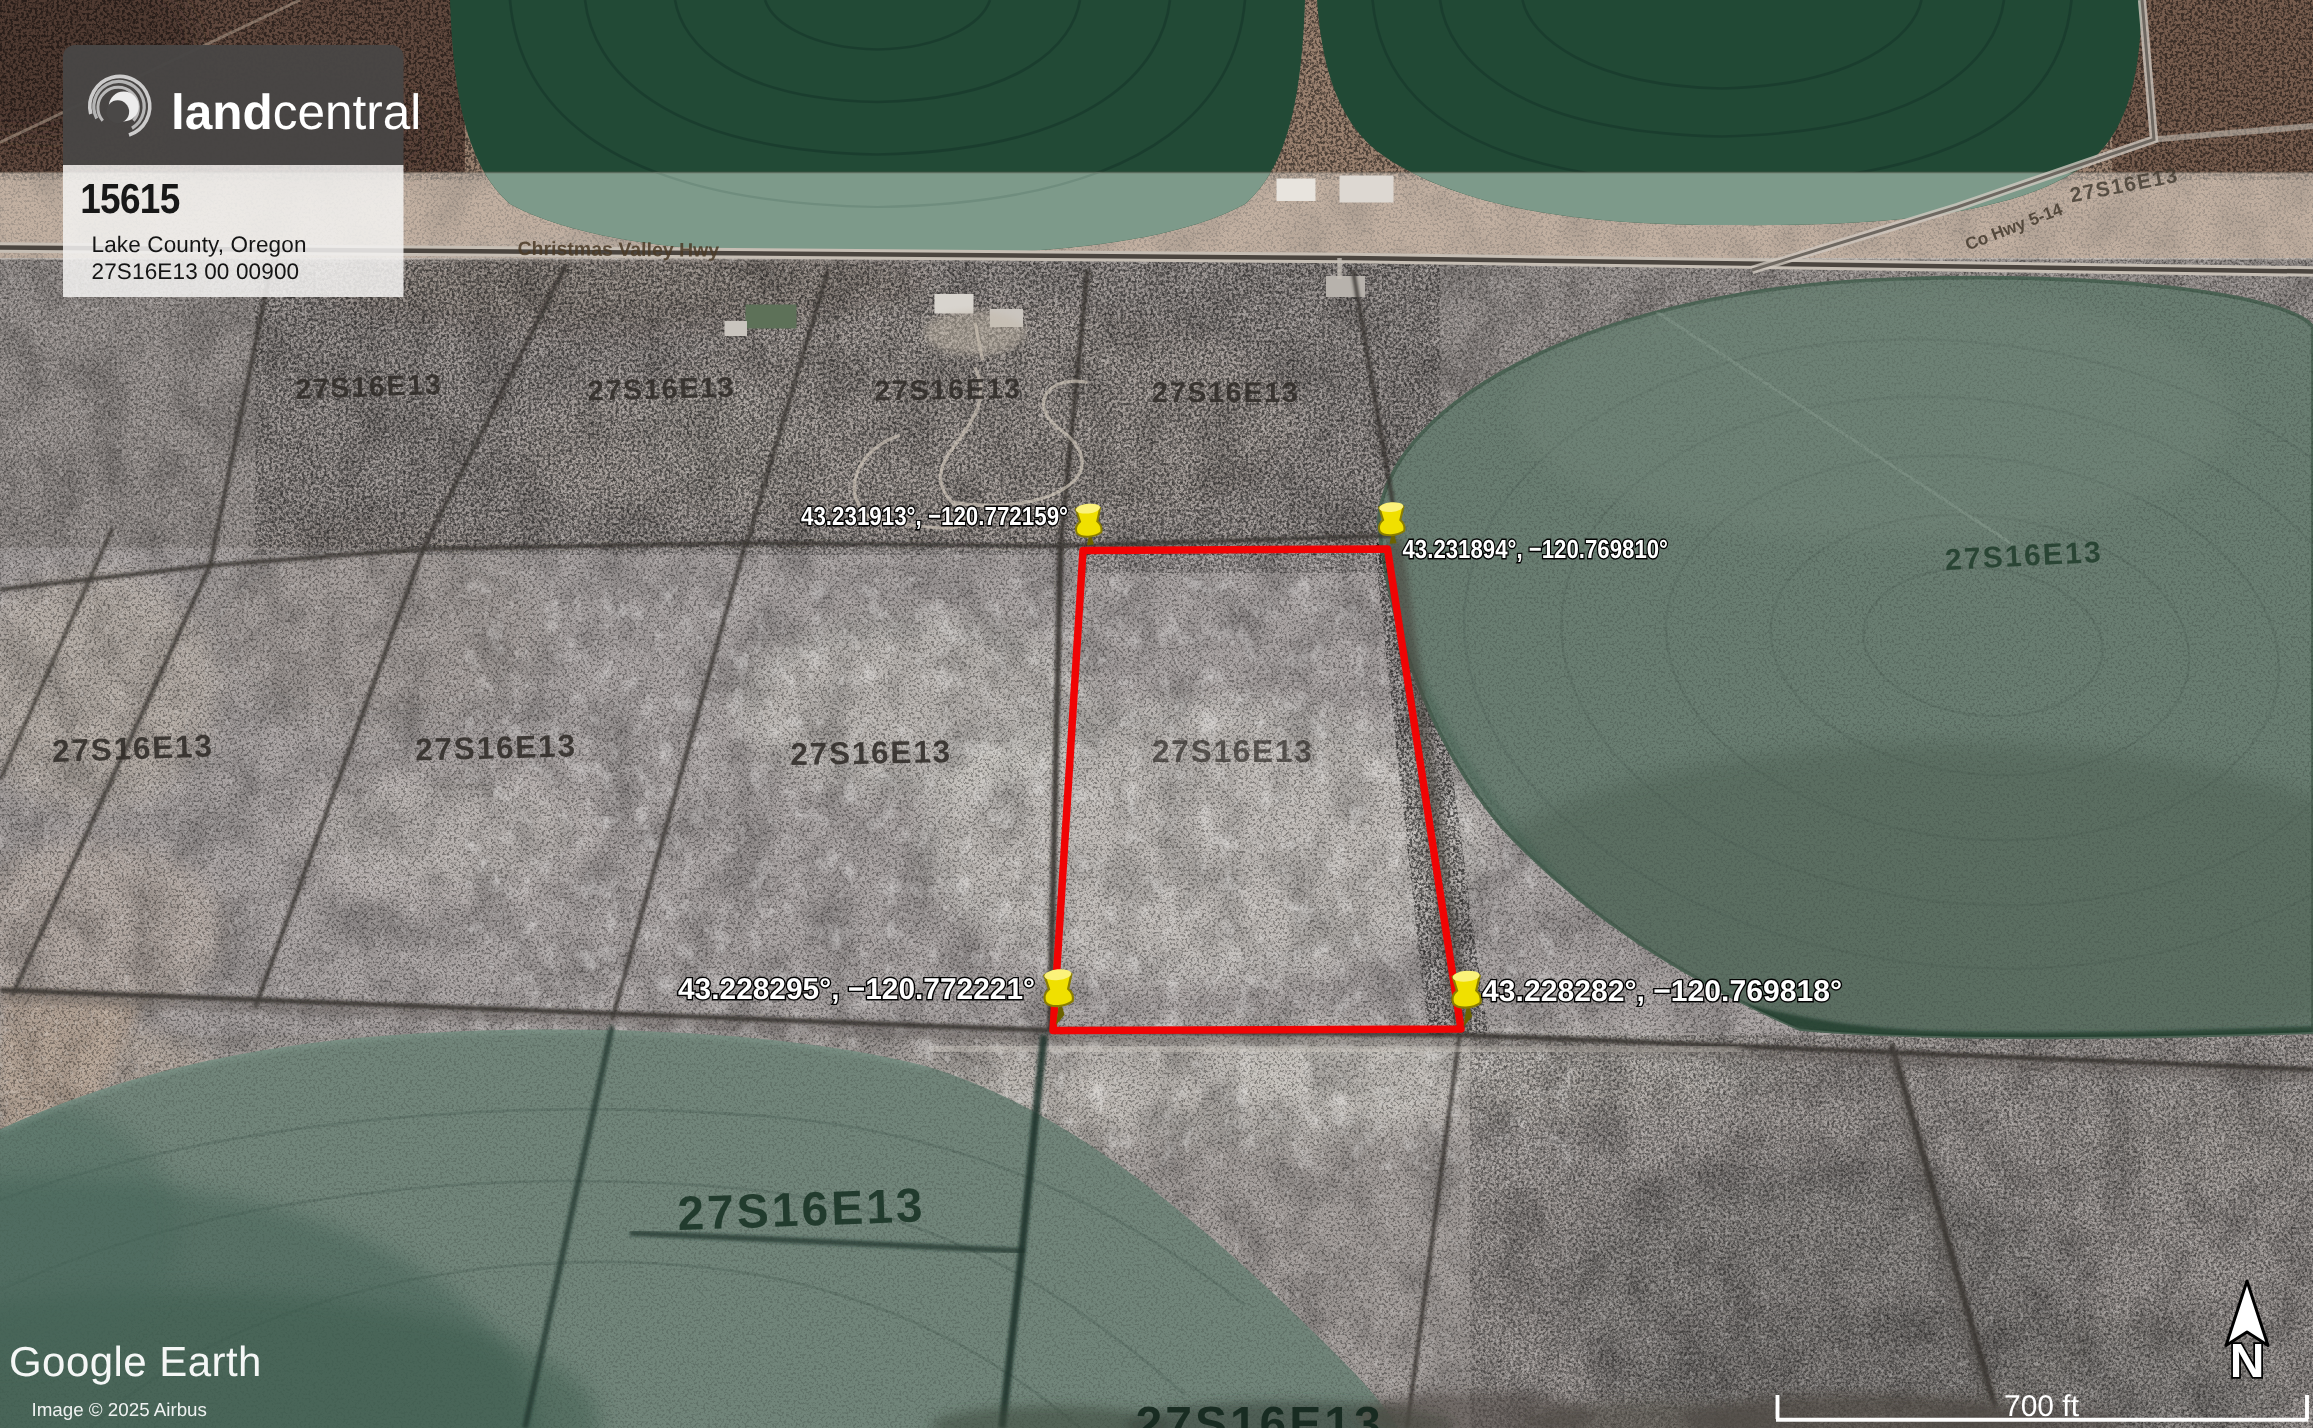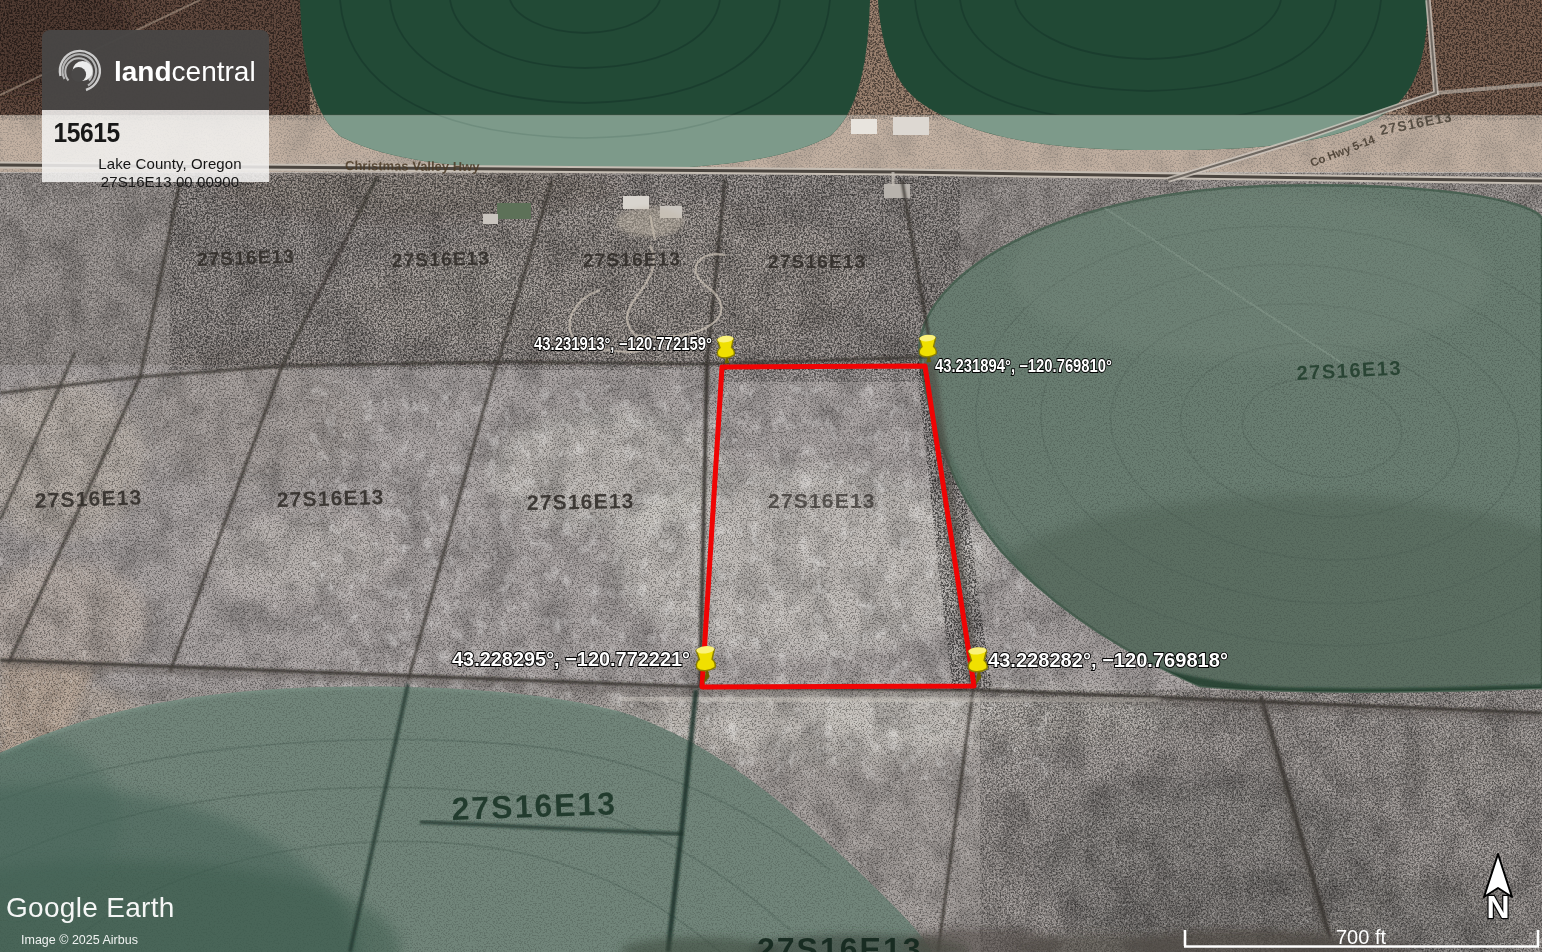--- a/index.html
+++ b/index.html
@@ -1,23 +1,23 @@
 <!DOCTYPE html>
 <html><head>
 <meta charset="utf-8">
 <style>
 html,body{margin:0;padding:0;background:#888;}
 #stage{position:relative;width:1542px;height:952px;overflow:hidden;font-family:"Liberation Sans",sans-serif;background:#a7a19f;}
 #stage svg.map{position:absolute;left:0;top:0;}
 .card{position:absolute;left:42px;top:30px;width:227px;}
 .card .hd{background:rgba(72,70,69,.96);border-radius:8px 8px 0 0;height:80px;position:relative;}
-.card .bd{background:rgba(243,242,241,.86);height:72px;padding:0;}
+.card .bd{background:rgba(243,242,241,.86);height:88px;padding:0;}
 .card .num{font-size:28px;font-weight:bold;color:#181818;padding:7px 0 6px 13px;letter-spacing:-.5px;transform:scaleX(.88);transform-origin:0 0;}
-.card .sub{font-size:15px;color:#141414;margin-left:29px;line-height:17.5px;letter-spacing:.1px;text-align:center;}
-.lc-text{position:absolute;left:72px;top:26px;font-size:28px;color:#fff;letter-spacing:0px;}
+.card .sub{font-size:15px;color:#141414;margin-left:19px;line-height:17.5px;letter-spacing:.1px;}
+.lc-text{position:absolute;left:72px;top:26px;font-size:33px;color:#fff;letter-spacing:0px;}
 .lc-text b{font-weight:bold;}
 .ge{position:absolute;left:6px;top:892px;color:rgba(255,255,255,.95);font-size:28px;letter-spacing:.3px;}
 .airbus{position:absolute;left:3px;top:933px;color:rgba(255,255,255,.92);font-size:12.5px;margin-left:18px;}
 </style>
 </head>
 <body>
 <div id="stage">
 
 <svg class="map" width="1542" height="952" viewBox="0 0 1542 952">
 <defs>

